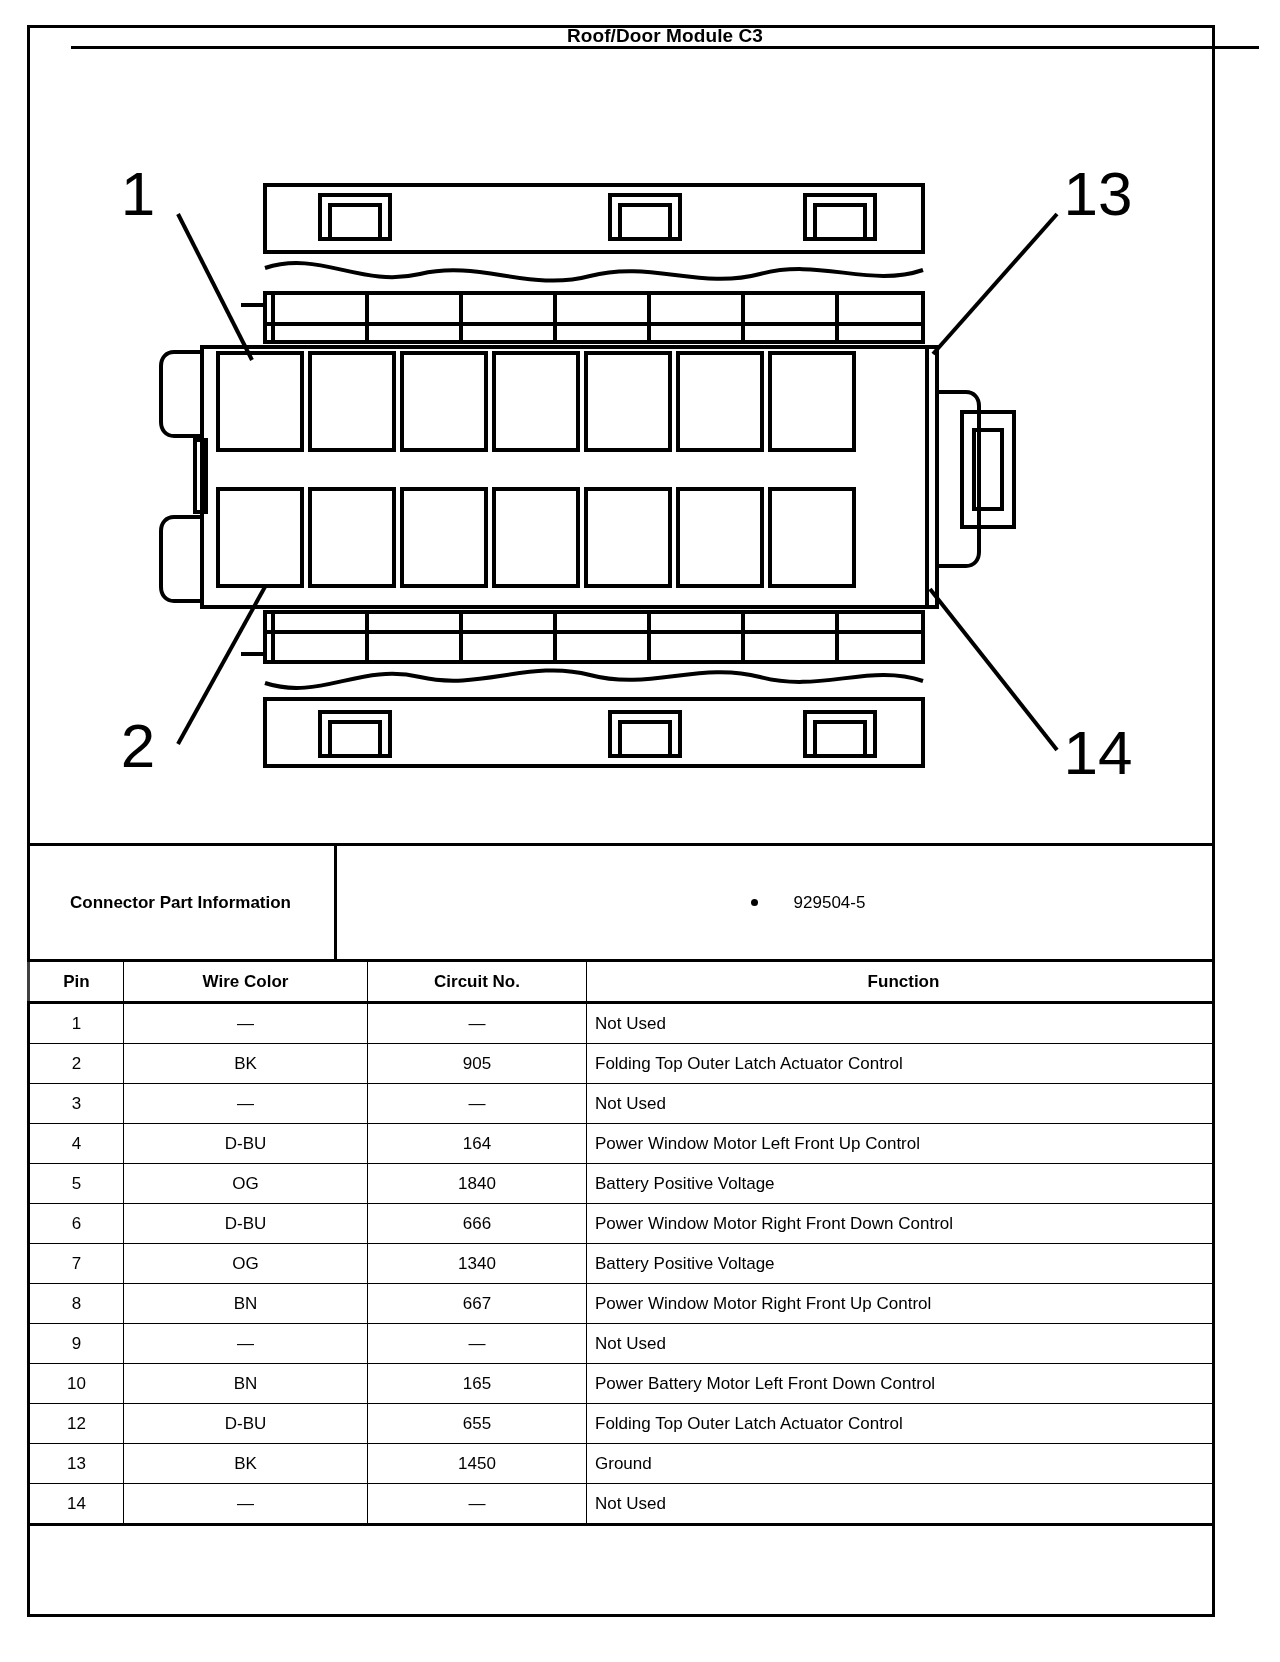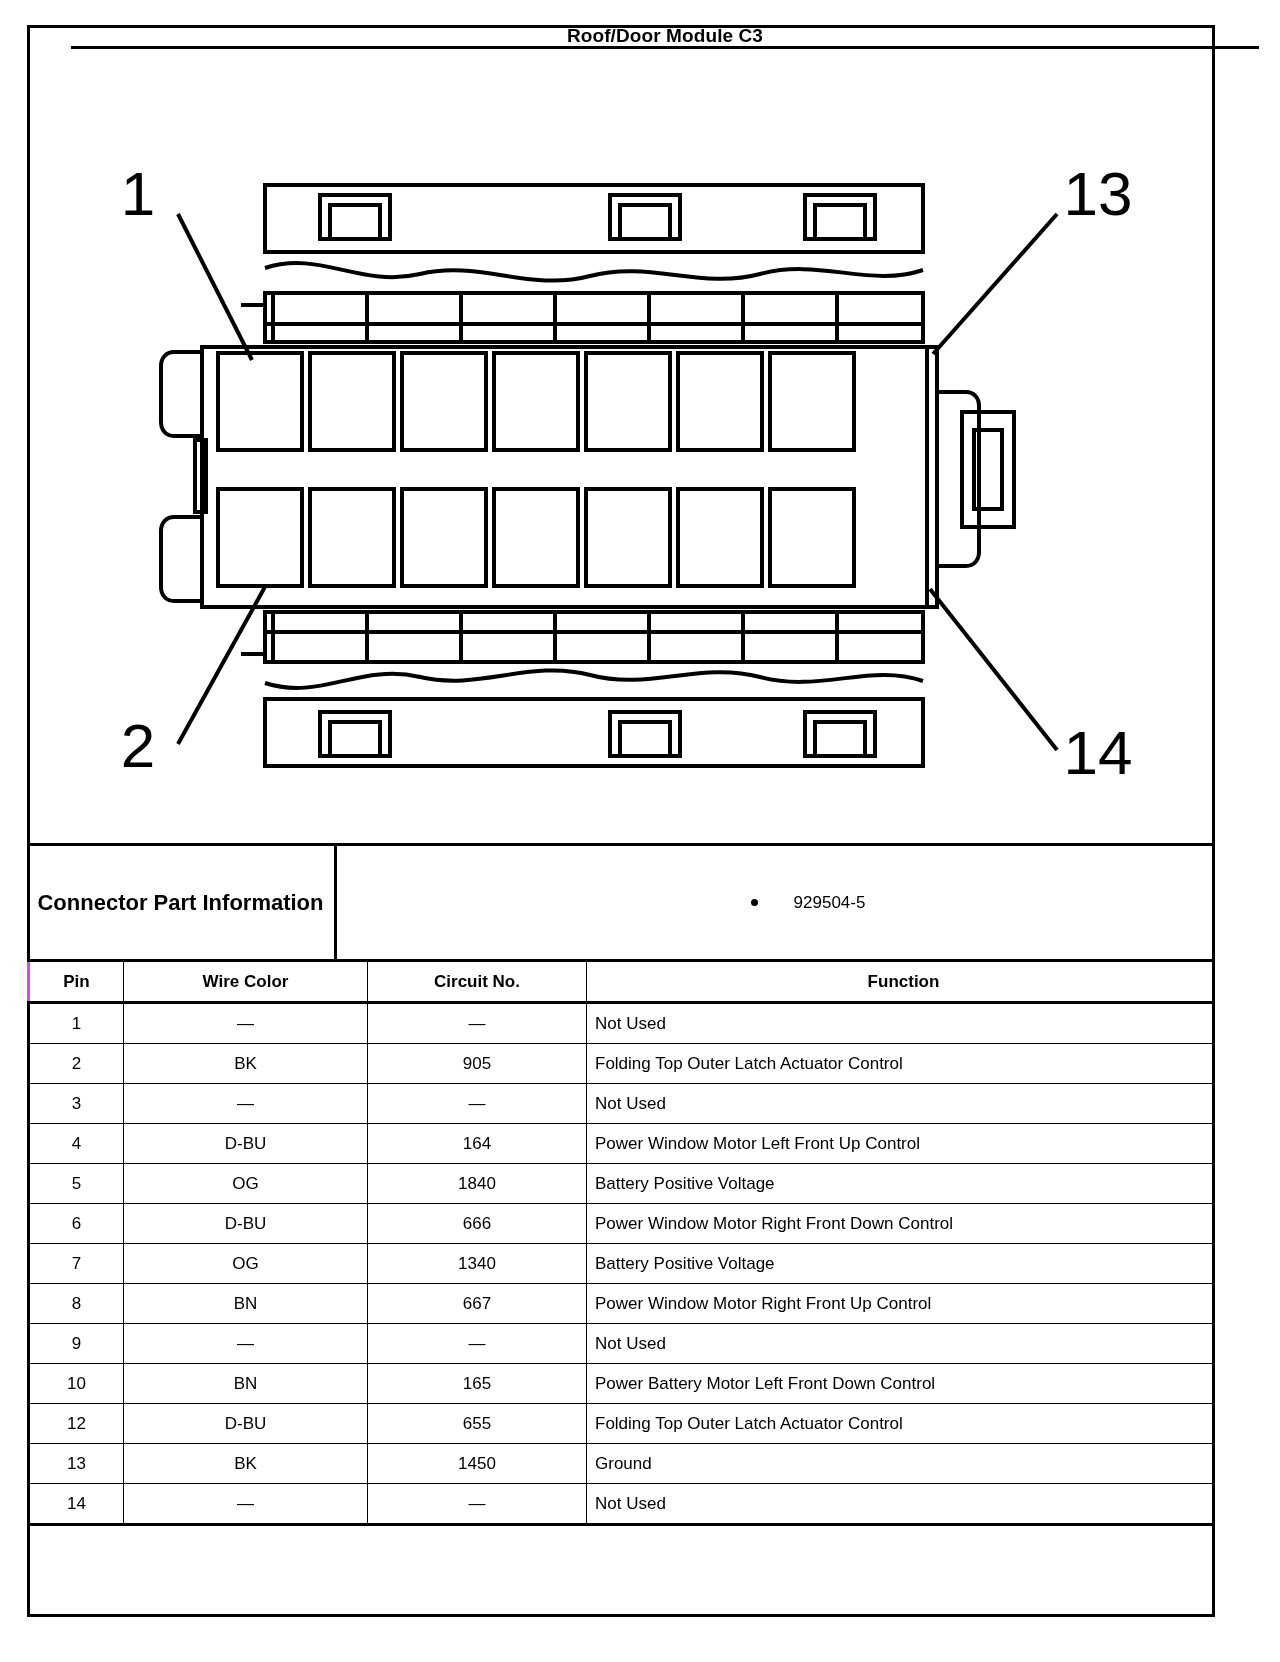--- a/index.html
+++ b/index.html
@@ -70,21 +70,21 @@
     border-top: 3px solid #000;
     display: flex;
   }
   .partinfo-label {
     width: 310px;
     box-sizing: border-box;
     border-right: 3px solid #000;
     display: flex;
     align-items: center;
     justify-content: center;
-    font-size: 22px;
+    font-size: 17px;
     font-weight: bold;
     padding: 0 6px;
     text-align: center;
   }
   .partinfo-values {
     flex: 1;
     display: flex;
     flex-direction: row;
     justify-content: center;
     padding-left: 64px;
@@ -126,21 +126,21 @@
     font-weight: bold;
     font-size: 17px;
   }
   .pin-table .col-pin      { width: 93px;  text-align: center; }
   .pin-table .col-wire     { width: 243px; text-align: center; }
   .pin-table .col-circuit  { width: 218px; text-align: center; }
   .pin-table .col-function { width: auto;  text-align: left; padding-left: 8px; }
   .pin-table thead .col-function { text-align: center; padding-left: 8px; }
   .pin-table tbody tr td:first-child { border-left: 3px solid #000; }
   .pin-table tbody tr td:last-child  { border-right: 3px solid #000; margin-left: 16px; }
-  .pin-table thead th:first-child { border-left: 3px solid #d946ef; }
+  .pin-table thead th:first-child { border-left: 3px solid #404040; }
   .pin-table thead th:last-child  { border-right: 3px solid #000; }
   .pin-table tbody tr:last-child td { border-bottom: 3px solid #000; }
 </style>
 </head>
 <body>
 
 <div class="page">
 
   <div class="outer-frame"></div>
 

